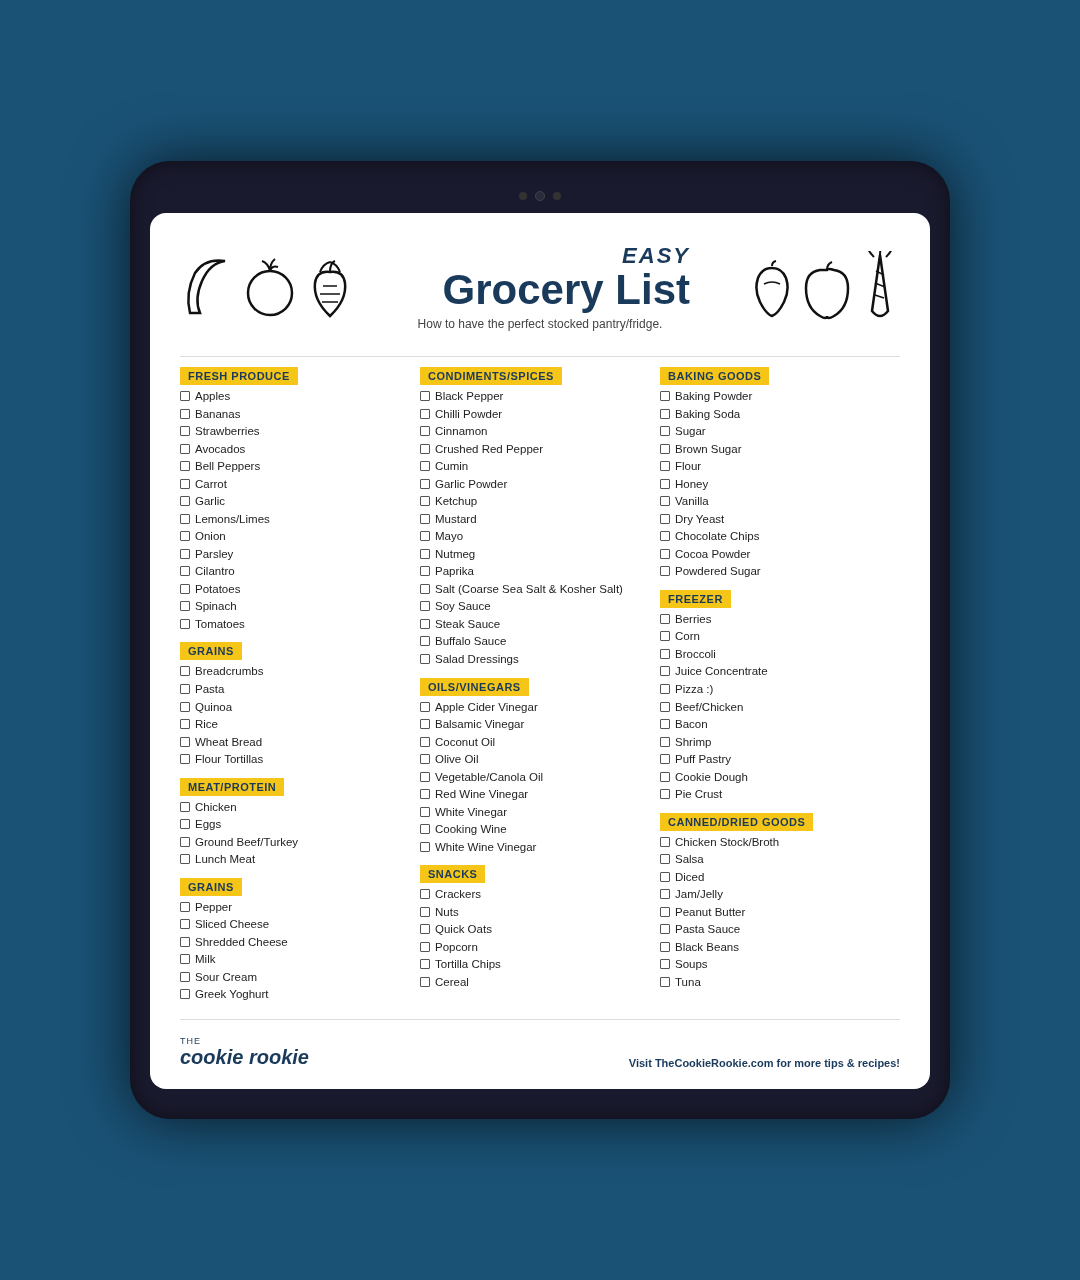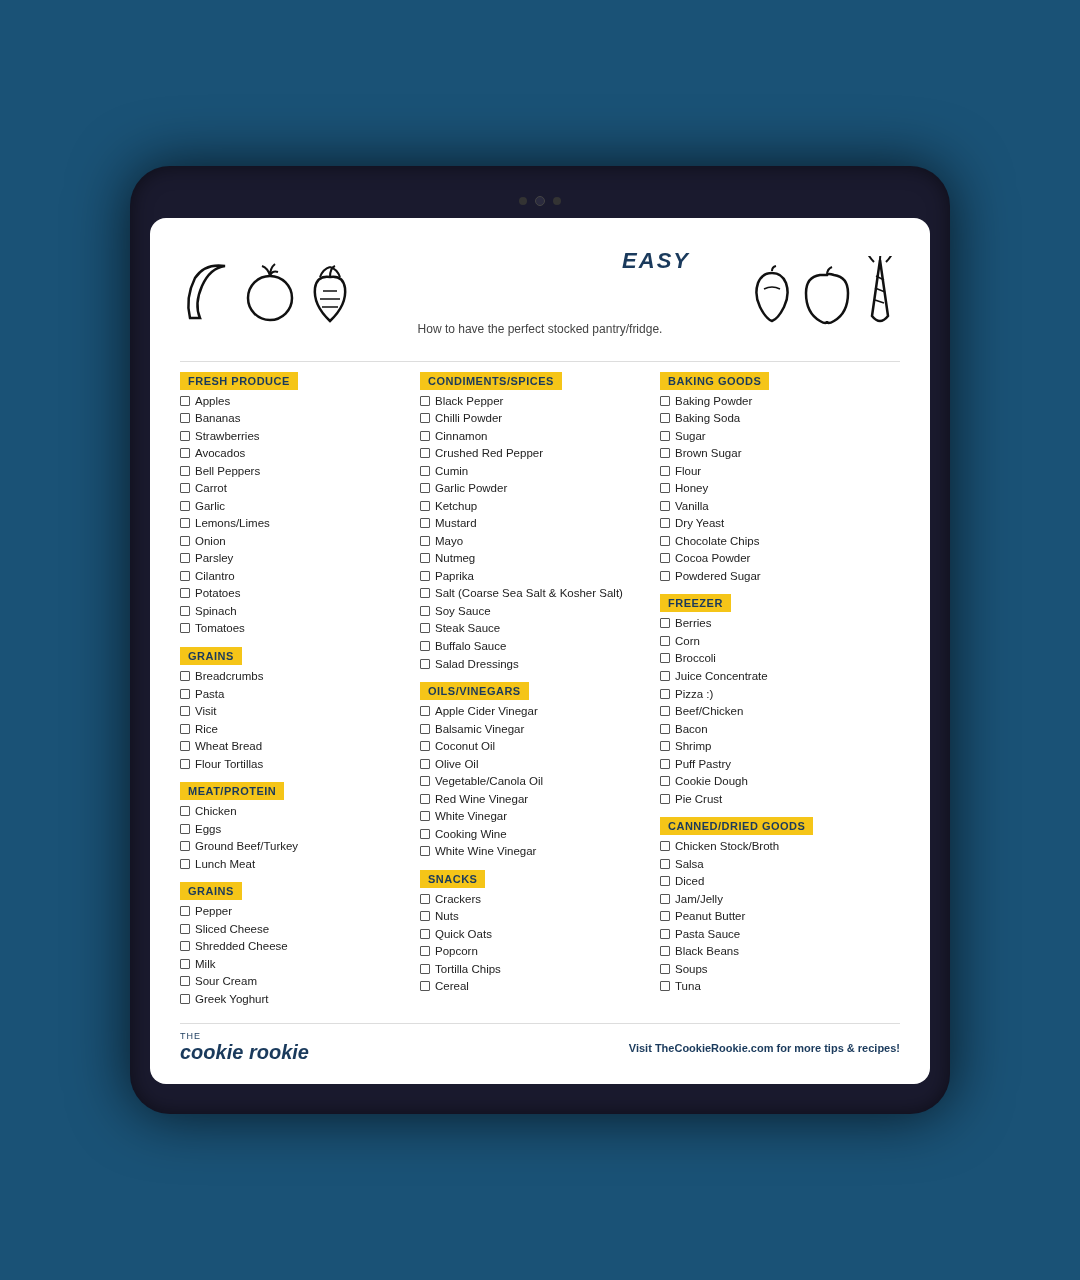--- a/index.html
+++ b/index.html
@@ -129,24 +129,24 @@
       flex-shrink: 0;
       margin-top: 2px;
     }
     .item-label {
       color: #222;
       font-size: 11.5px;
     }
     .footer {
       display: flex;
       justify-content: space-between;
-      align-items: center;
+      align-items: flex-end;
       margin-top: 14px;
       border-top: 1px solid #ddd;
-      padding-top: 7px;
+      padding-top: 16px;
     }
     .brand-logo {
       font-size: 13px;
       color: #1a3a5c;
     }
     .brand-logo .the {
       font-size: 9px;
       text-transform: uppercase;
       letter-spacing: 1px;
     }
@@ -206,20 +206,21 @@
             <path d="M25 58 Q8 42 10 25 Q12 12 25 14 Q38 12 40 25 Q42 42 25 58Z" stroke-width="2.5"></path>
             <path d="M15 14 Q18 6 25 4 M25 14 Q25 5 30 3 M35 14 Q32 6 25 4"></path>
             <line x1="18" y1="28" x2="32" y2="28" stroke-width="1.5"></line>
             <line x1="15" y1="36" x2="35" y2="36" stroke-width="1.5"></line>
             <line x1="17" y1="44" x2="33" y2="44" stroke-width="1.5"></line>
           </svg>
         </div>
 
         <div class="header-title-area">
           <div class="easy-text">EASY</div>
+          <div class="grocery-list-title">Grocery List</div>
         </div>
 
         <div class="icons-right">
 
           <svg class="fruit" width="45" height="65" viewBox="0 0 45 65">
             <path d="M22 8 Q22 4 26 3" stroke-width="2"></path>
             <path d="M22 10 Q12 10 8 20 Q4 32 10 44 Q16 56 22 58 Q28 56 34 44 Q40 32 36 20 Q32 10 22 10Z" stroke-width="2.5"></path>
             <path d="M14 26 Q22 22 30 26" stroke-width="1.5"></path>
           </svg>
 
@@ -308,21 +309,21 @@
         <div class="item-row">
             <div class="checkbox"></div>
             <span class="item-label">Breadcrumbs</span>
           </div>
         <div class="item-row">
             <div class="checkbox"></div>
             <span class="item-label">Pasta</span>
           </div>
         <div class="item-row">
             <div class="checkbox"></div>
-            <span class="item-label">Visit</span>
+            <span class="item-label">Quinoa</span>
           </div>
         <div class="item-row">
             <div class="checkbox"></div>
             <span class="item-label">Rice</span>
           </div>
         <div class="item-row">
             <div class="checkbox"></div>
             <span class="item-label">Wheat Bread</span>
           </div>
         <div class="item-row">

